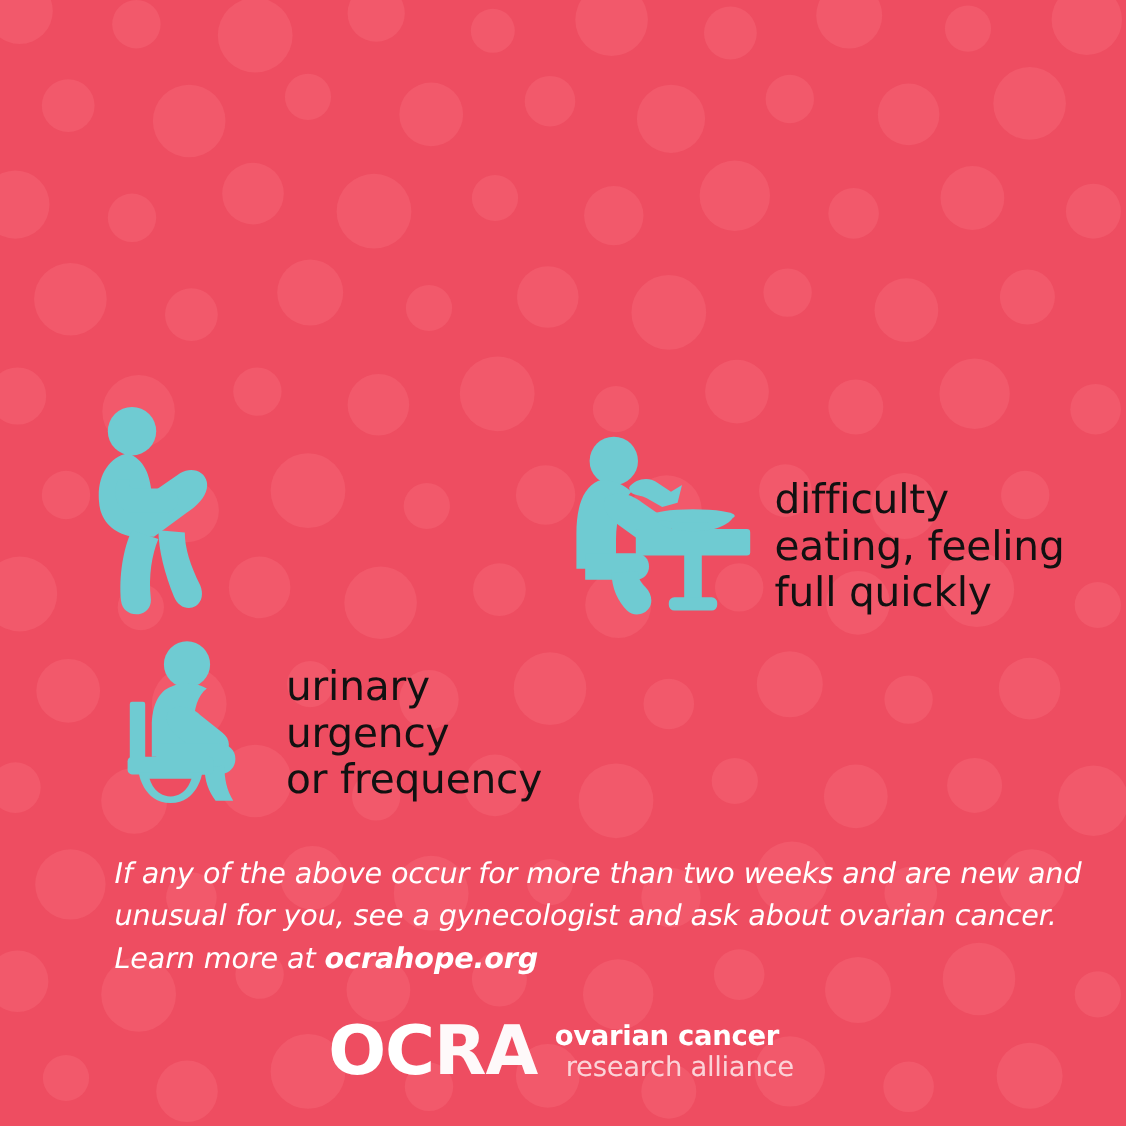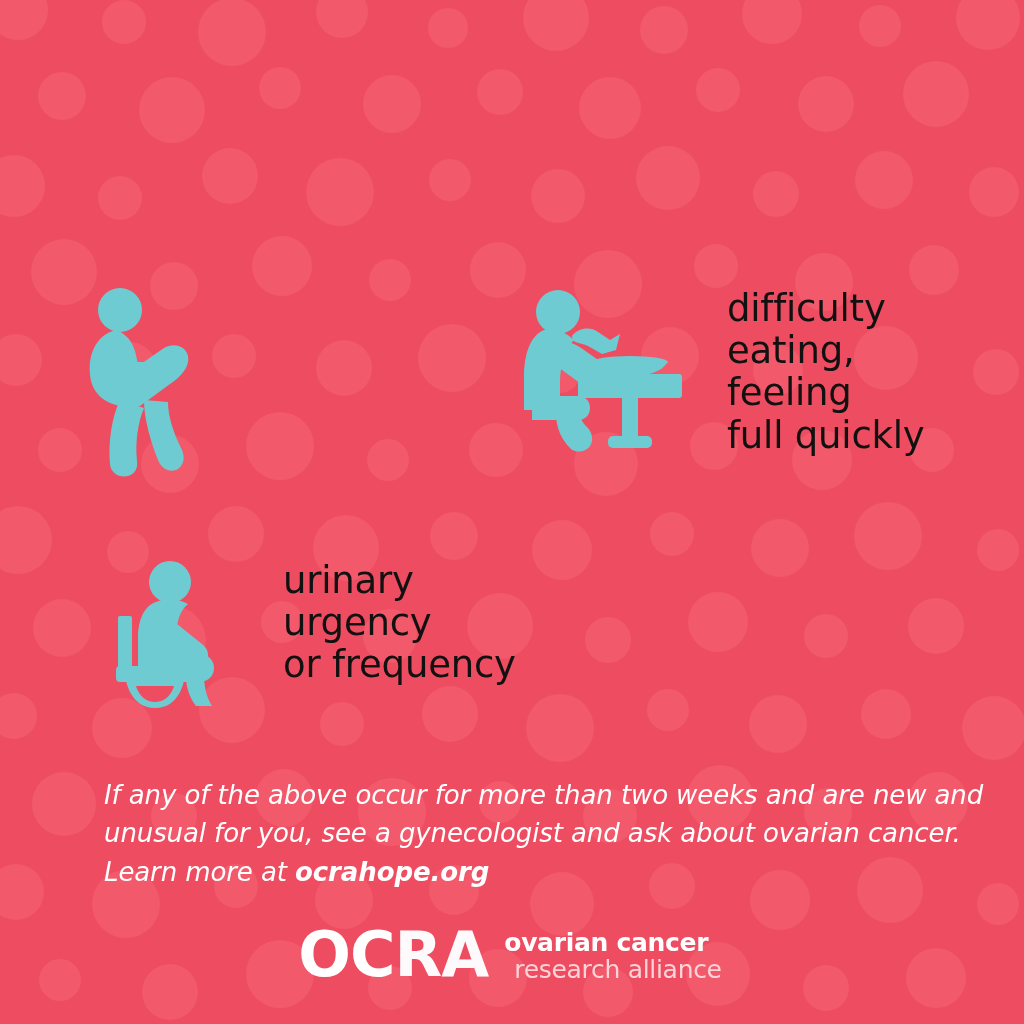--- a/index.html
+++ b/index.html
@@ -33,21 +33,21 @@
     color:#ffffff;
     line-height:1.05;
     margin-top:8px;
     transform:scaleX(1.03);
     text-transform:uppercase;
   }
 
   
   .symptoms { position:absolute; top:288px; left:56px; width:912px; }
   .srow { display:flex; }
-  .scell { display:flex; align-items:flex-start;gap:23px; }
+  .scell { display:flex; align-items:flex-end; }
   .scell.c1 { width:450px; }
   .scell.c2 { width:462px; }
   .icon-wrap { flex:0 0 auto; display:flex; align-items:center; justify-content:center; }
   .slabel {
     font-family:"DejaVu Sans", sans-serif;
     color:#111111;
     font-size:37px;
     line-height:1.14;
     letter-spacing:-0.2px;
   }
@@ -74,21 +74,21 @@
     font-family:"DejaVu Sans", sans-serif;
     font-style:italic;
     font-size:26px;
     line-height:1.48;
     letter-spacing:-0.1px;
     margin-left:40px;
   }
   .footnote b { font-weight:bold; font-style:italic; }
 
   
-  .logo { position:absolute; top:924px; left:0; right:4px; display:flex; justify-content:center; align-items:center; }
+  .logo { position:absolute; top:924px; left:0; right:4px; display:flex; justify-content:center; }
   .logo-mark {
     font-family:"DejaVu Sans", sans-serif;
     font-size:62px;
     line-height:1;
     color:#ffffff;
     letter-spacing:-1px;
     display:flex;
     align-items:baseline;
   }
   .logo-mark .oc { font-weight:bold; }

